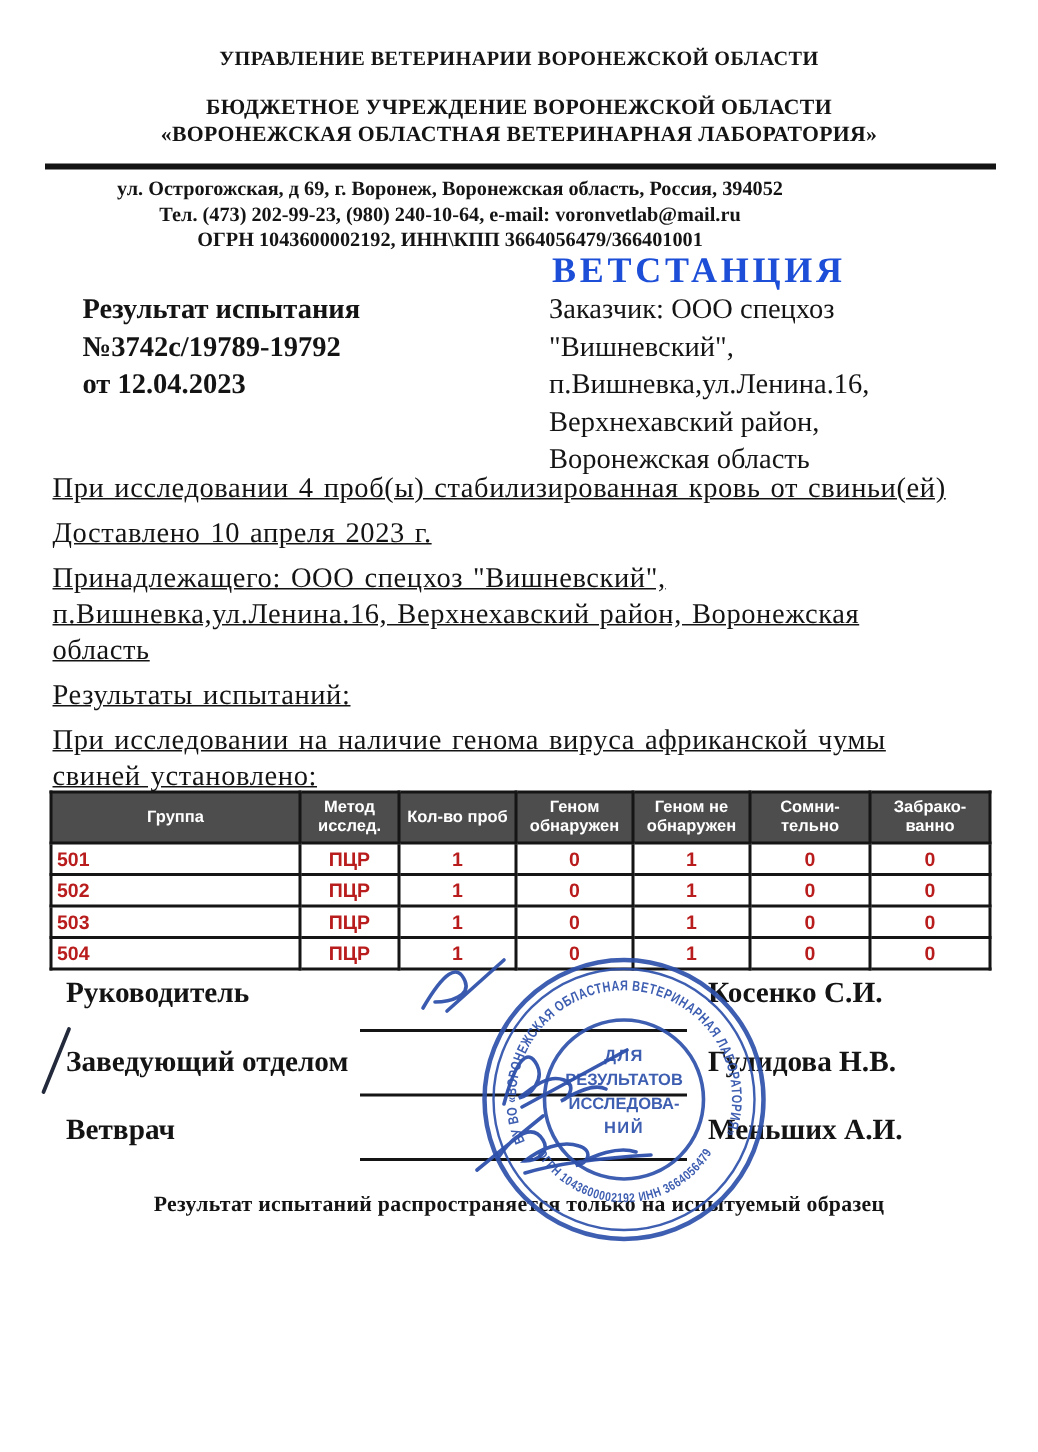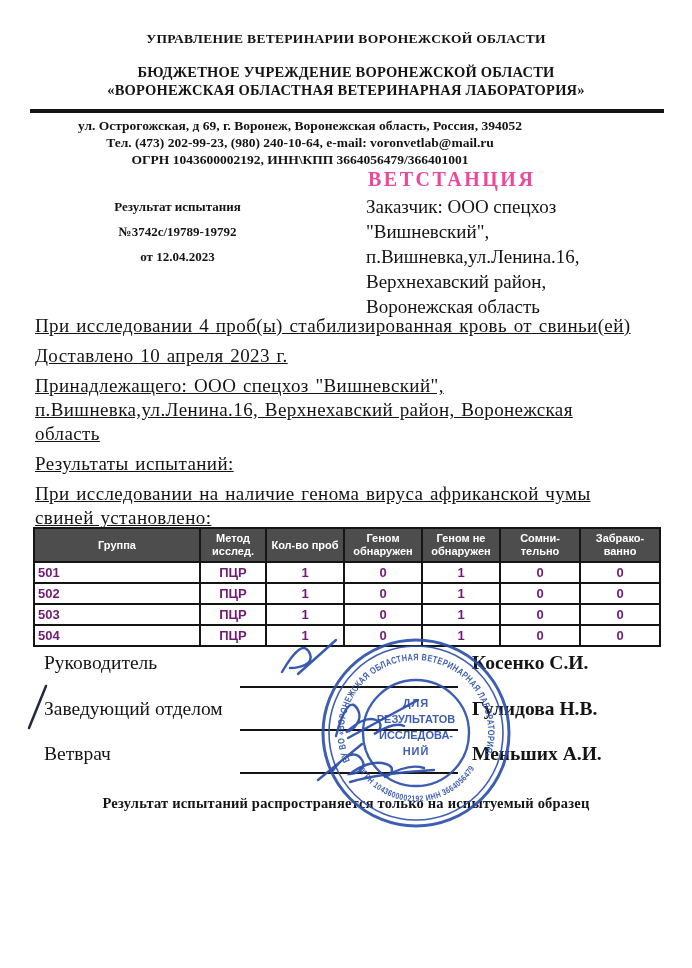--- a/index.html
+++ b/index.html
@@ -3,35 +3,35 @@
 <meta charset="utf-8">
 <style>
   html,body{margin:0;padding:0;background:#ffffff;}
   .page{position:relative;width:692px;height:968px;background:#ffffff;overflow:hidden;
         font-family:"Liberation Serif",serif;color:#141414;}
   .center{text-align:center;}
   .hdr-dept{position:absolute;top:31px;left:0;width:692px;font-size:13.5px;font-weight:bold;letter-spacing:.3px;}
   .hdr-inst{position:absolute;top:63px;left:0;width:692px;font-size:14.5px;font-weight:bold;line-height:18px;letter-spacing:.2px;}
   .rule{position:absolute;top:109px;left:30px;width:634px;height:4px;background:#141414;}
   .hdr-addr{position:absolute;top:117px;left:0;width:600px;font-size:13.5px;font-weight:bold;line-height:17px;}
-  .vetstation{position:absolute;top:168px;left:368px;font-size:20px;font-weight:bold;letter-spacing:2.5px;color:#ec4899;}
-  .result-block{position:absolute;top:194px;left:55px;width:245px;text-align:center;
-                font-size:13px;font-weight:bold;line-height:25px;}
+  .vetstation{position:absolute;top:168px;left:368px;font-size:24px;font-weight:bold;letter-spacing:2.5px;color:#1d4ed8;}
+  .result-block{position:absolute;top:194px;left:55px;width:245px;text-align:left;
+                font-size:19px;font-weight:bold;line-height:25px;}
   .customer-block{position:absolute;top:194px;left:366px;width:250px;font-size:19px;line-height:25px;}
   .body-text{position:absolute;top:314px;left:35px;width:640px;font-size:19px;letter-spacing:.4px;word-spacing:1.5px;}
   .para{margin:0 0 6px 0;text-decoration:underline;}
   .pline{line-height:24px;white-space:nowrap;}
   table.results{position:absolute;top:527px;left:33px;width:626px;border-collapse:collapse;
                 font-family:"Liberation Sans",sans-serif;table-layout:fixed;}
   table.results th{background:#4d4d4d;color:#ffffff;font-size:11px;font-weight:bold;line-height:13px;
                    padding:3px 1px;border:2px solid #151515;white-space:pre-line;text-align:center;vertical-align:middle;}
   table.results td{font-size:13px;font-weight:bold;padding:1px 2px;border:2px solid #151515;
-                   text-align:center;height:17px;color:#701a75;}
+                   text-align:center;height:17px;color:#b91c1c;}
   table.results td.col-left{text-align:left;padding-left:3px;}
-  .sig-label{position:absolute;left:44px;font-size:19.5px;font-weight:normal;white-space:nowrap;}
+  .sig-label{position:absolute;left:44px;font-size:19.5px;font-weight:bold;white-space:nowrap;}
   .sig-name{position:absolute;left:472px;font-size:19.5px;font-weight:bold;white-space:nowrap;}
   .sig-line{position:absolute;left:240px;width:218px;border-top:2.5px solid #151515;height:0;}
   .footer-note{position:absolute;top:795px;left:0;width:692px;text-align:center;
                font-size:14.5px;font-weight:bold;letter-spacing:.2px;}
   svg.overlay{position:absolute;left:0;top:0;width:692px;height:968px;pointer-events:none;}
   .stamp-text{font-family:"Liberation Sans",sans-serif;font-weight:bold;fill:#2e51ab;}
 </style>
 </head>
 <body>
 

